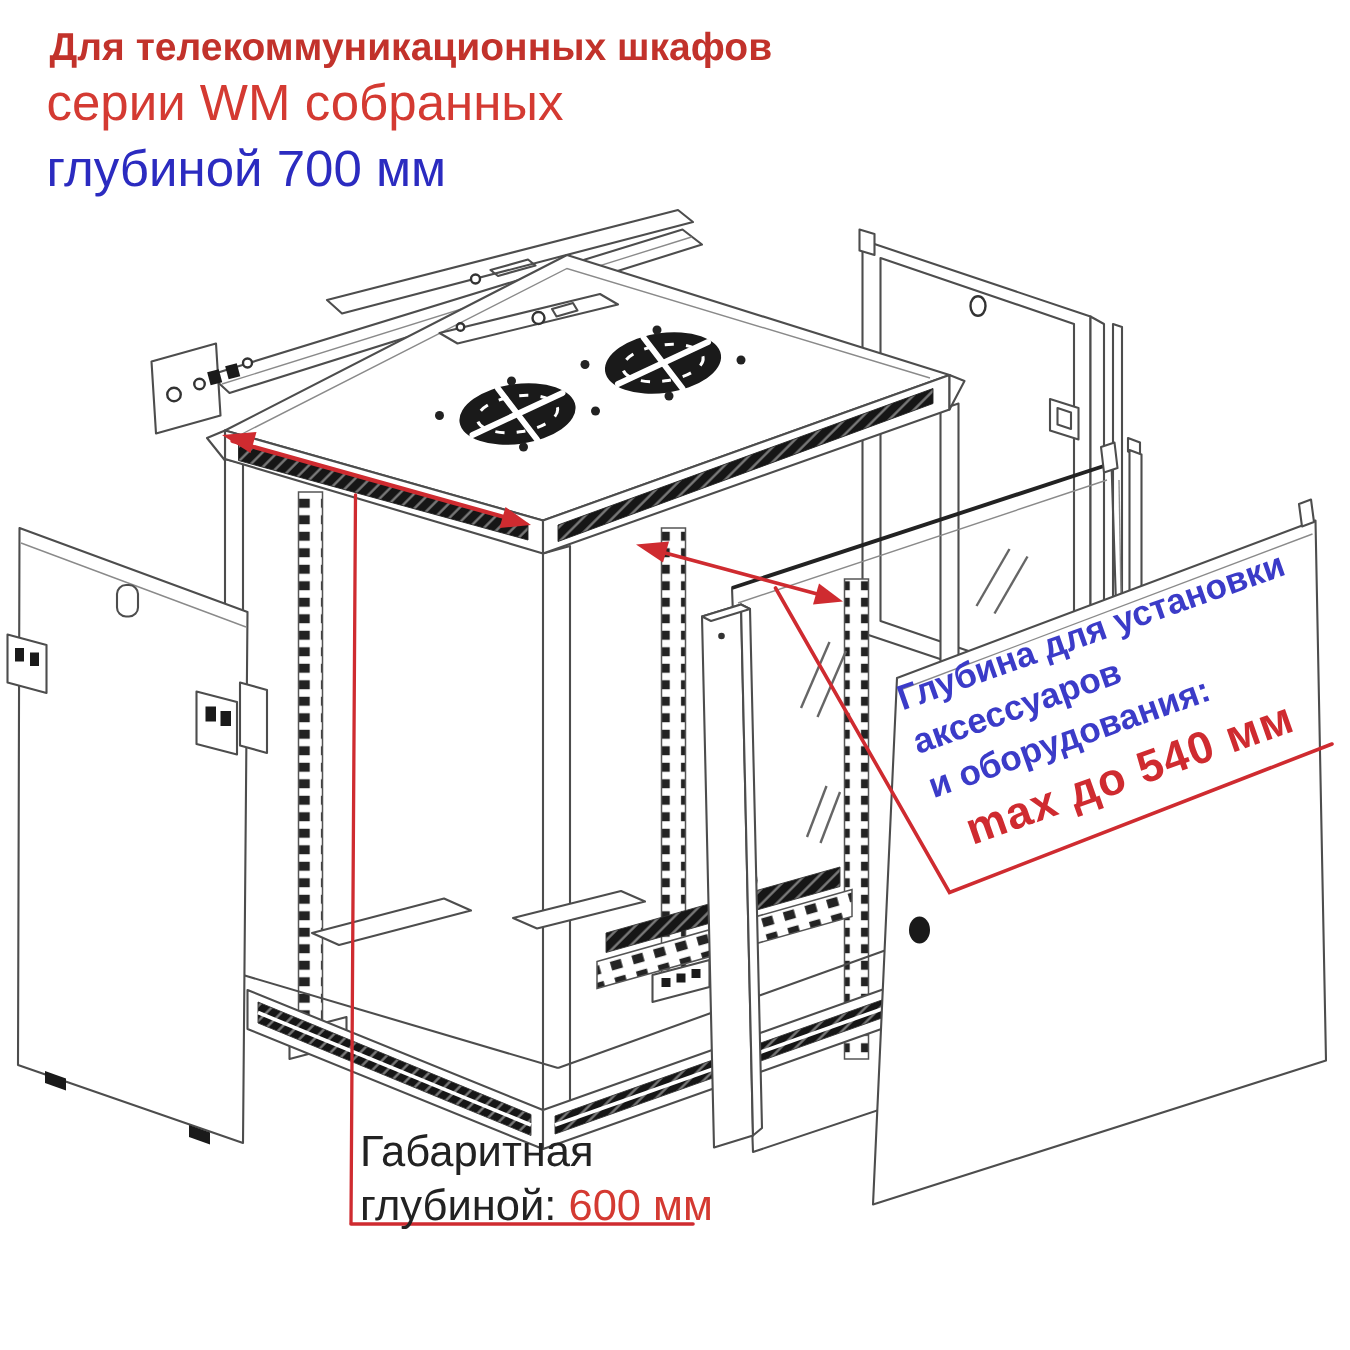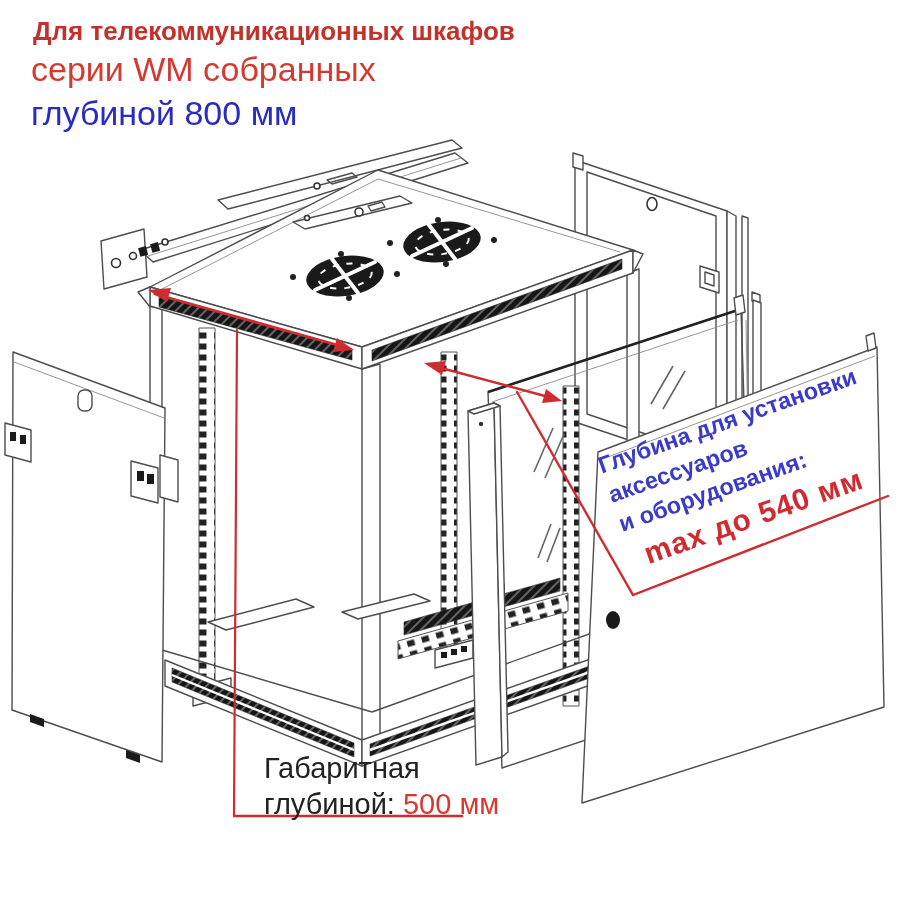--- a/index.html
+++ b/index.html
@@ -11,21 +11,21 @@
          font-family:"Liberation Sans",sans-serif;}
   .stage svg{position:absolute;left:0;top:0;}
   .overlay{position:absolute;white-space:nowrap;}
   .h1{left:33px;top:16px;font-size:26px;font-weight:700;color:var(--red-dark);}
   .h2{left:31px;top:50px;font-size:34px;font-weight:500;color:var(--red);}
   .h3{left:31px;top:94px;font-size:34px;font-weight:500;color:var(--blue);}
   .acc-note{left:594px;top:452px;transform:rotate(-19.5deg);transform-origin:0 0;}
   .acc-note .b{display:block;font-size:23.5px;line-height:31px;font-weight:700;color:var(--note-blue);}
   .acc-note .v{display:block;font-size:30px;line-height:34px;font-weight:700;letter-spacing:1px;
                color:var(--annotation-red);margin:4px 0 0 14px;}
-  .dim-note{left:240px;top:750px;font-size:29px;line-height:36px;font-weight:500;color:var(--ink);margin-left:24px;}
+  .dim-note{left:240px;top:750px;font-size:29px;line-height:36px;font-weight:500;color:var(--ink);}
   .dim-note .val{color:var(--red);}
   
   .p{fill:#ffffff;stroke:var(--line);stroke-width:1.4;stroke-linejoin:round;}
   .g{fill:none;stroke:var(--line);stroke-width:1.4;stroke-linejoin:round;}
   .thin{stroke-width:0.9;stroke:#8a8a8a;fill:none;}
   .dk{fill:#1a1a1a;stroke:none;}
   .hole{fill:#ffffff;stroke:#333;stroke-width:1.6;}
   .fanb{stroke:#ffffff;stroke-width:4;fill:none;stroke-linecap:round;}
   .fand{stroke:#ffffff;stroke-width:2;fill:none;stroke-dasharray:6 8;}
   .red-l{stroke:var(--annotation-red);fill:none;stroke-linecap:round;}
@@ -220,30 +220,30 @@
     <line class="red-l" x1="430" y1="365" x2="556" y2="399" stroke-width="2.4"></line>
     <polygon class="red-f" points="424,363 442,375 446,361"></polygon>
     <polygon class="red-f" points="562,401 542,403 546,389"></polygon>
 
     <path class="red-l" d="M517,392 L633,595 L888,496" stroke-width="2.4"></path>
   </g>
 </svg>
 
 <div class="overlay h2">серии WM собранных</div>
 <div class="overlay h1">Для телекоммуникационных шкафов</div>
-<div class="overlay h3">глубиной 800 мм</div>
+<div class="overlay h3">глубиной 700 мм</div>
 
 <div class="overlay acc-note">
   <span class="b">Глубина для установки</span>
   <span class="b">аксессуаров</span>
   <span class="b">и оборудования:</span>
   <span class="v">max до 540 мм</span>
 </div>
 
 <div class="overlay dim-note">
   <div>Габаритная</div>
   <div>
     <span>глубиной:</span>
-    <span class="val">500 мм</span>
+    <span class="val">600 мм</span>
   </div>
 </div>
 
 </div>
 
 </body></html>

